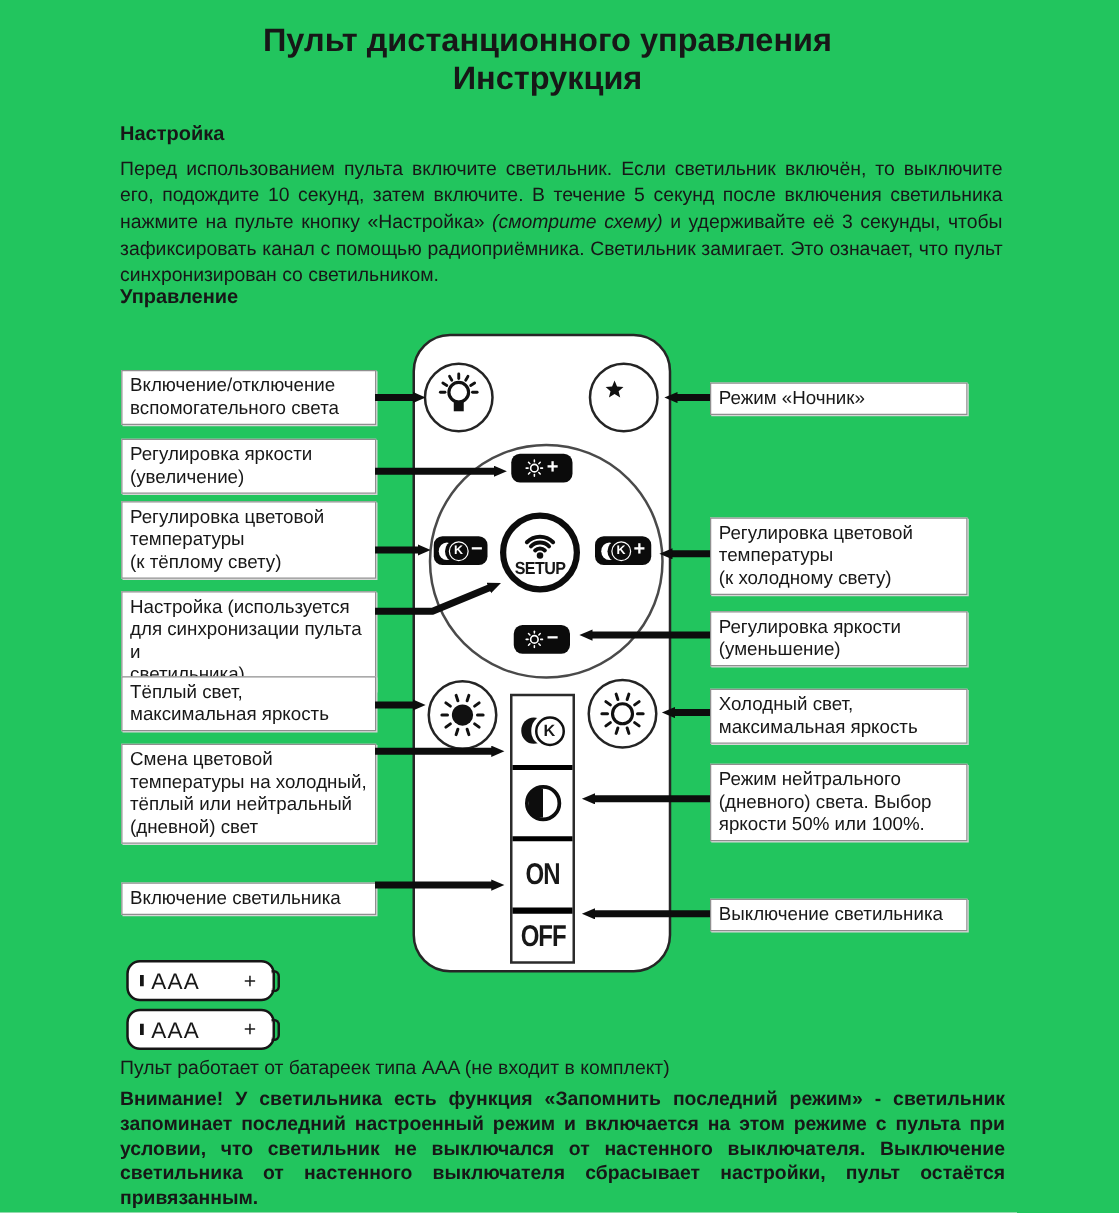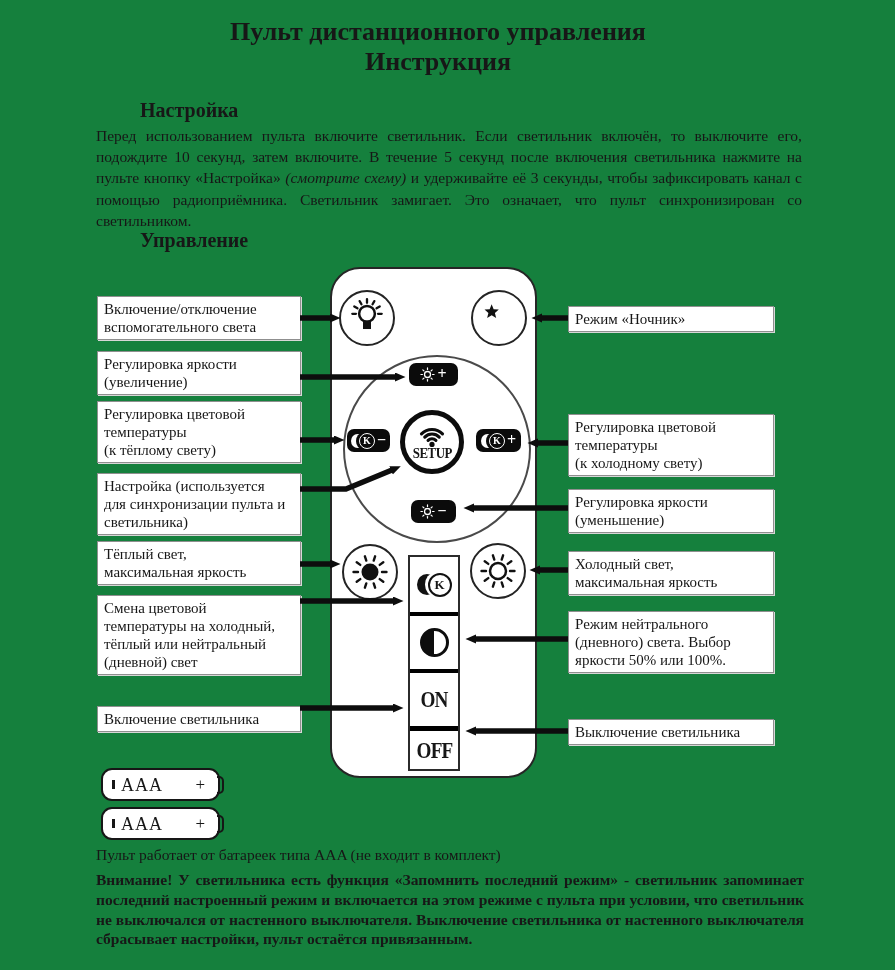--- a/index.html
+++ b/index.html
@@ -1,22 +1,22 @@
 <!DOCTYPE html>
 <html><head>
 <meta charset="utf-8">
 <style>
   html,body{margin:0;padding:0;background:#e9e9e9;}
-  #page{position:relative;width:895px;height:970px;background:#15803d;overflow:hidden;
-        font-family:Liberation Serif, serif;color:#171717;margin:0 auto;}
+  #page{position:relative;width:895px;height:970px;background:#22c55e;overflow:hidden;
+        font-family:Liberation Sans, sans-serif;color:#171717;margin:0 auto;}
   .abs{position:absolute;}
   
   .title-wrap{left:88px;top:17px;width:700px;text-align:center;font-weight:bold;
               font-size:26px;line-height:30px;}
-  .h-section{font-weight:bold;font-size:20px;margin-left:44px;}
+  .h-section{font-weight:bold;font-size:16px;}
   .h1{left:96px;top:99px;}
   .h2{left:96px;top:229px;}
   .para{left:96px;top:125px;width:706px;font-size:15.5px;line-height:21.2px;text-align:justify;}
   .para .it{font-style:italic;}
   .caption{left:96px;top:846px;font-size:15.5px;}
   .warning{left:96px;top:870px;width:708px;font-weight:bold;font-size:15.5px;
            line-height:19.8px;text-align:justify;}
   
   .label-box{background:#fff;border:1px solid #8f8f8f;box-shadow:1px 1px 0 #d7d7d7;
              padding:3px 6px;font-size:15px;line-height:18px;white-space:pre-line;z-index:3;}

